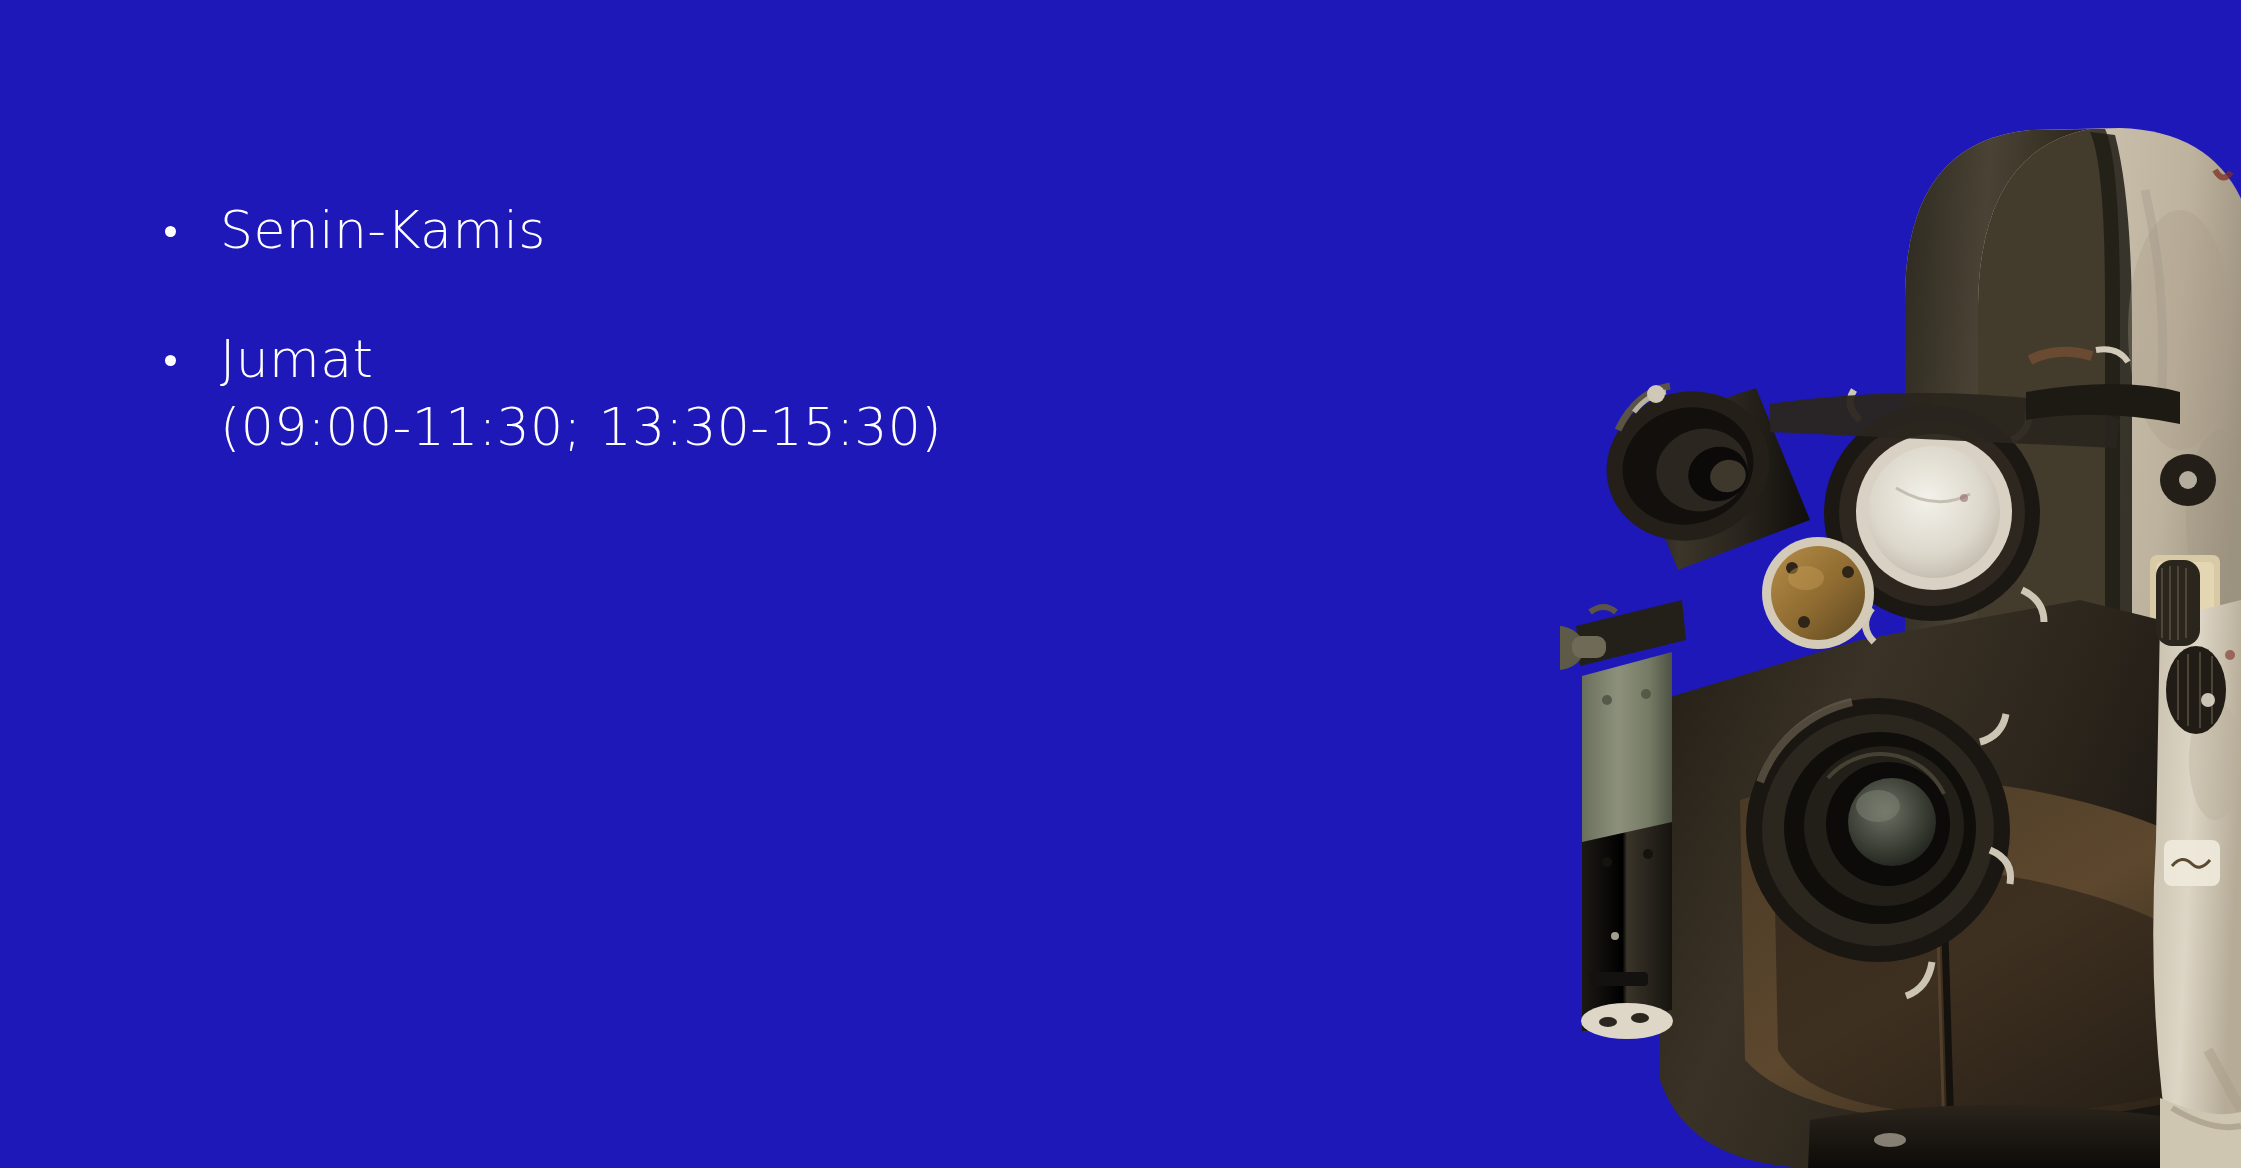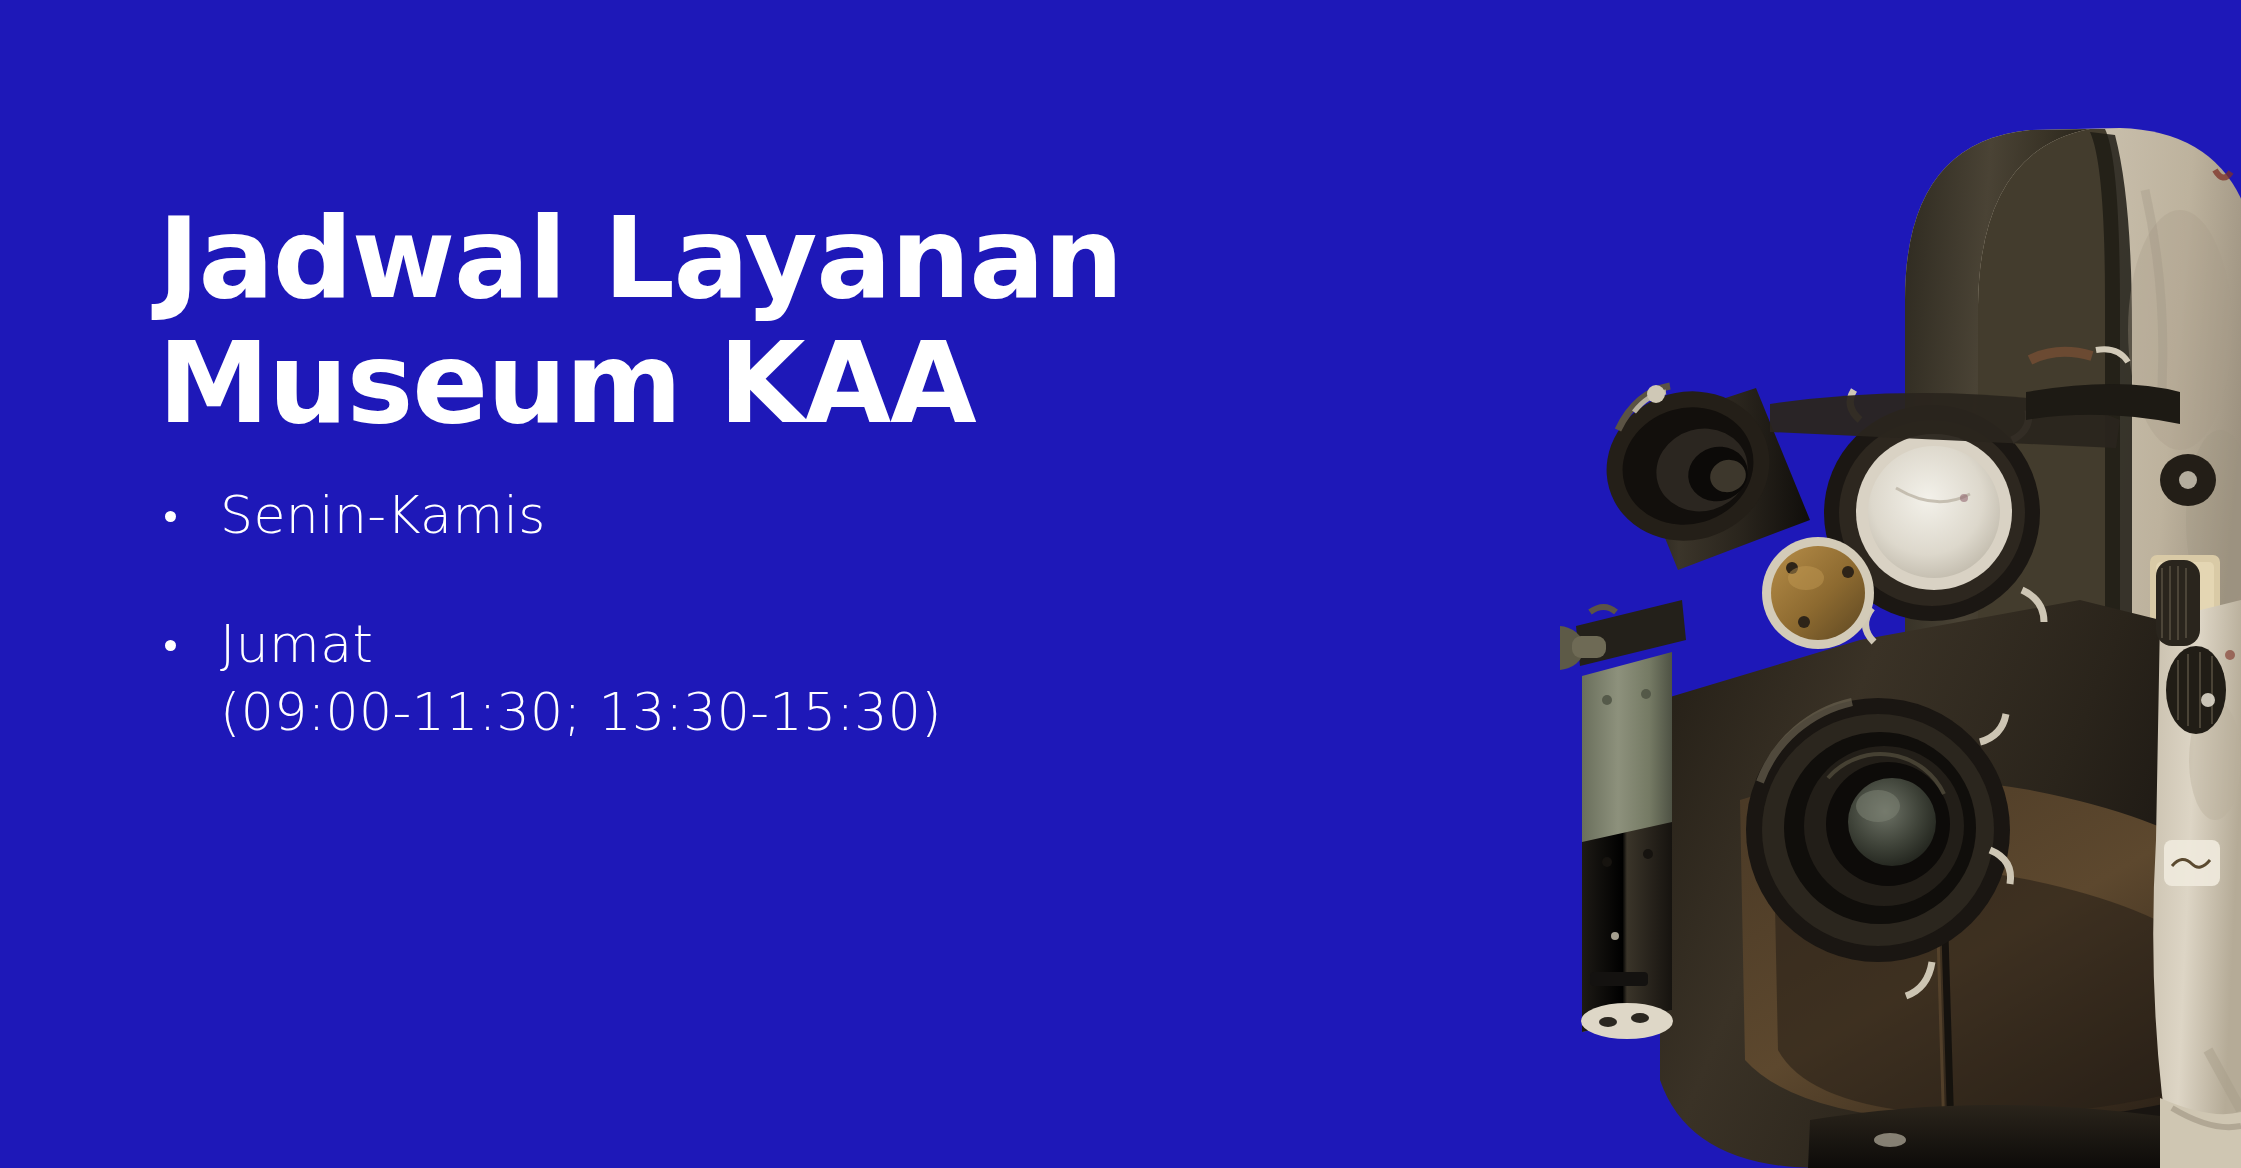--- a/index.html
+++ b/index.html
@@ -311,22 +311,20 @@
         <path d="M 250 1120 Q 420 1092 600 1116 L 610 1168 L 248 1168 Z" fill="url(#baseGrad)"></path>
         <ellipse cx="330" cy="1140" rx="16" ry="7" fill="#cfc8b5" opacity="0.6"></ellipse>
         <path d="M 600 1098 Q 650 1120 681 1112 L 681 1168 L 600 1168 Z" fill="#cfc6b2"></path>
         <path d="M 612 1108 Q 652 1132 681 1126" stroke="#9c9380" stroke-width="6" fill="none" opacity="0.6"></path>
       </g>
     </svg>
   </div>
 
   <div class="text-col">
 
-    <h1 class="slide-title">Jadwal Layanan
-Museum KAA</h1>
 
     <ul class="schedule-list">
 
       <li class="schedule-item">
         <span class="bullet-dot"></span>
         <span class="day-label">Senin-Kamis</span>
       </li>
 
       <li class="schedule-item">
         <span class="bullet-dot"></span>

